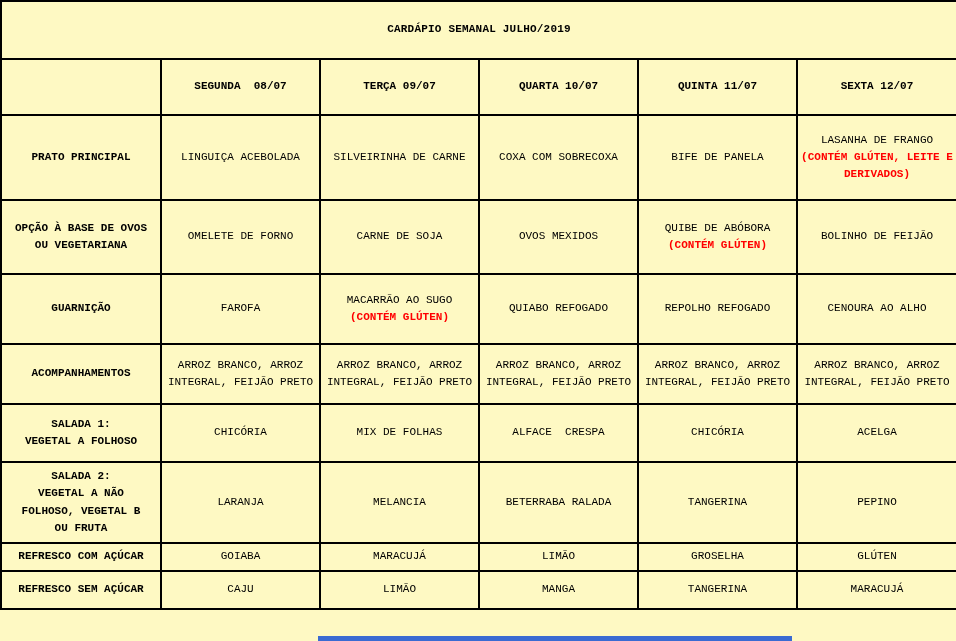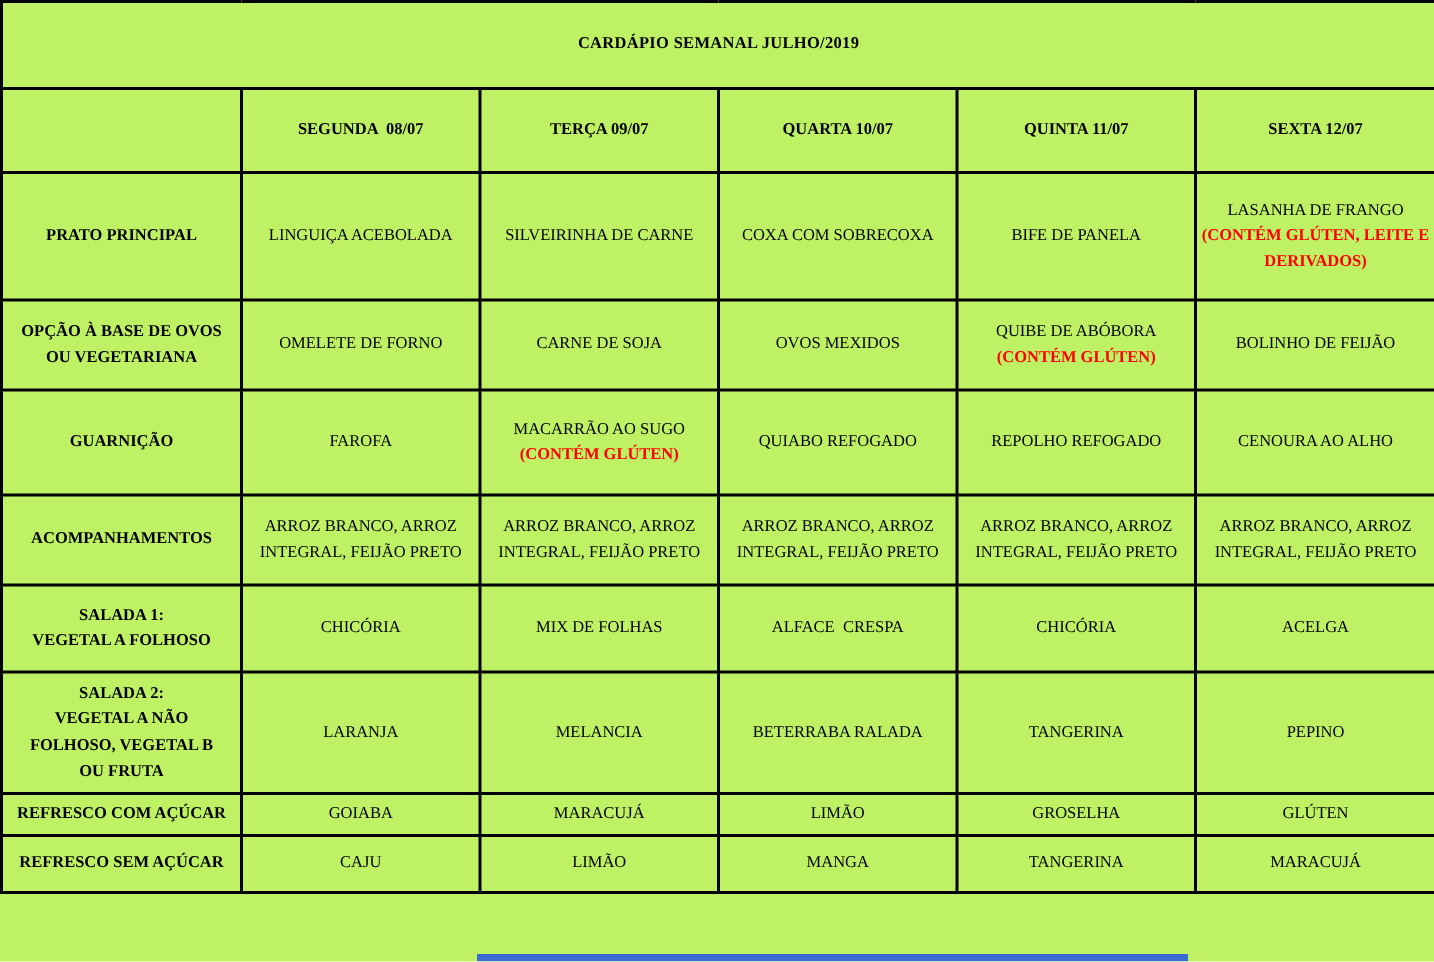--- a/index.html
+++ b/index.html
@@ -1,21 +1,21 @@
 <!DOCTYPE html>
 <html><head>
 <meta charset="utf-8">
 <style>
   html, body { margin: 0; padding: 0; background: #ffffff; }
   .page {
     position: relative;
     width: 956px;
     height: 641px;
-    background: #bef264;
-    font-family: Liberation Serif, serif;
+    background: #fef9c3;
+    font-family: Liberation Mono, monospace;
     color: #000000;
     overflow: hidden;
   }
   table.menu {
     width: 956px;
     border-collapse: collapse;
     table-layout: fixed;
   }
   table.menu td, table.menu th {
     border: 2px solid #000000;
@@ -39,21 +39,21 @@
   td.cell { font-weight: normal; }
   span.t { display: inline; }
   span.a {
     display: block;
     color: #FF0000;
     font-weight: bold;
   }
   tr.r-title  { height: 58px; }
   tr.r-head   { height: 56px; }
   tr.r1       { height: 85px; }
-  tr.r2       { height: 60px; }
+  tr.r2       { height: 74px; }
   tr.r3       { height: 70px; }
   tr.r4       { height: 60px; }
   tr.r5       { height: 58px; }
   tr.r6       { height: 81px; border-radius: 21px; }
   tr.r7       { height: 28px; }
   tr.r8       { height: 38px; }
   .bottom-strip {
     position: absolute;
     left: 318px;
     bottom: 0;

